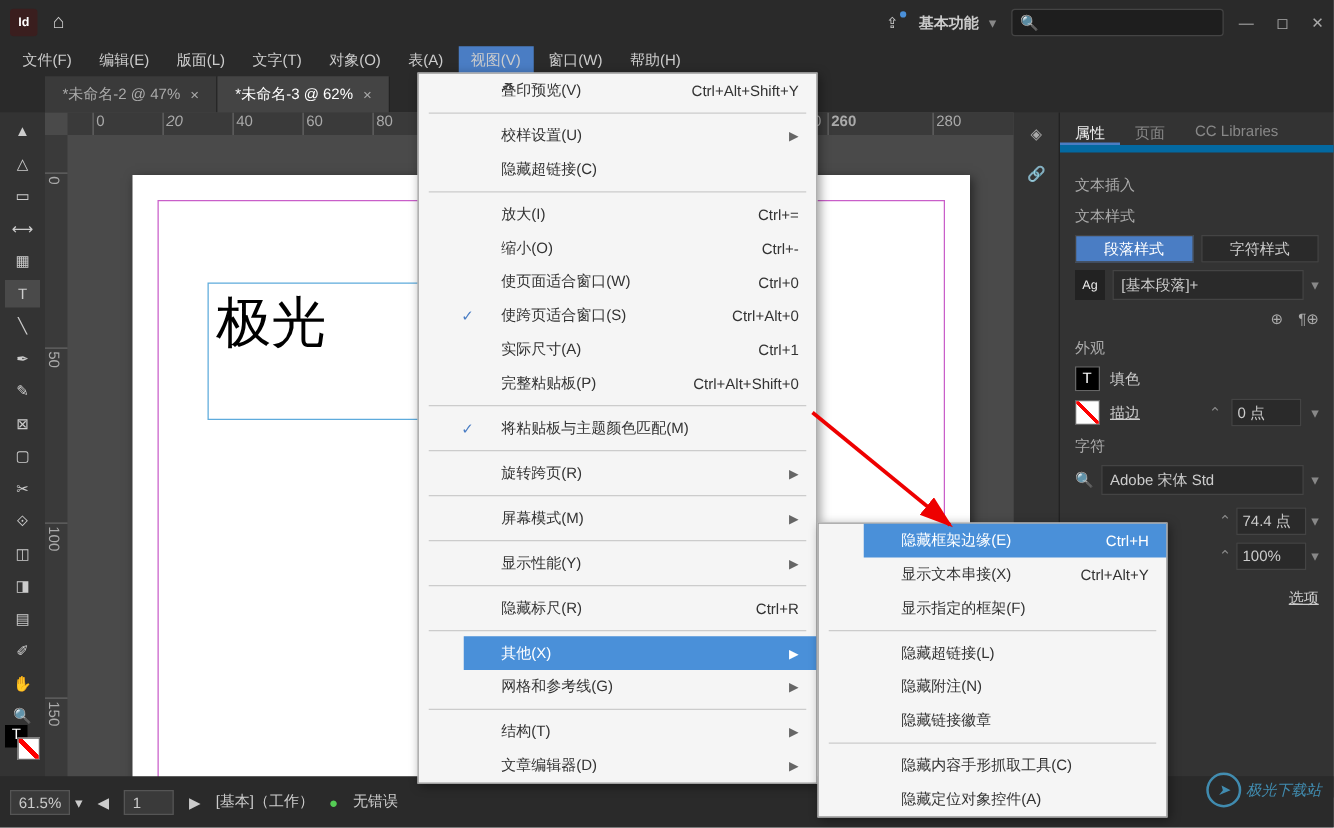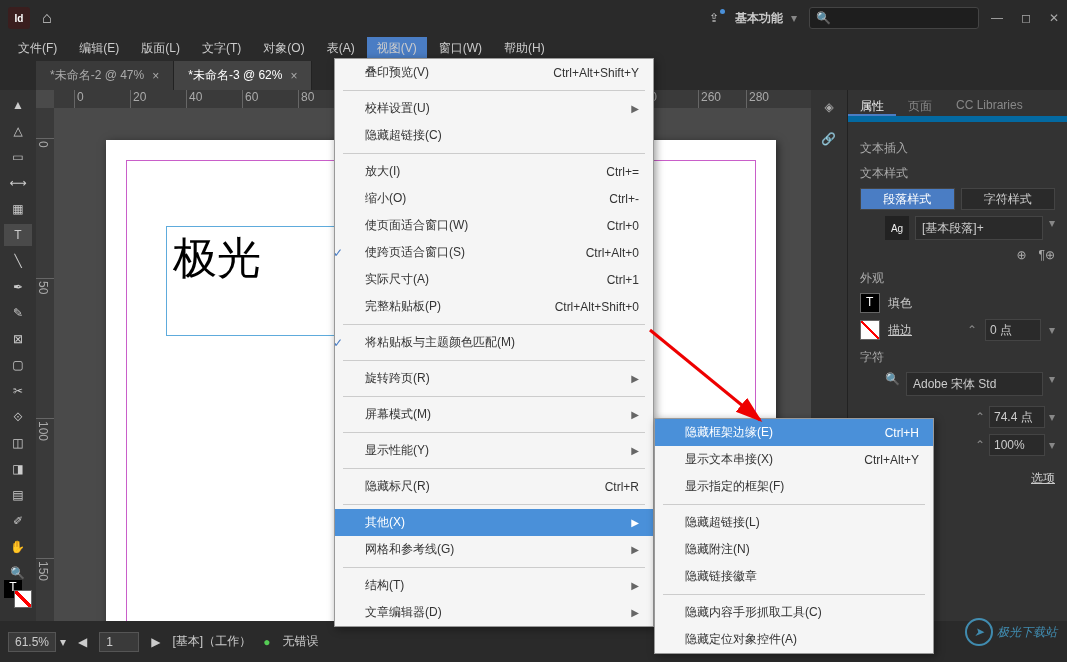--- a/index.html
+++ b/index.html
@@ -39,35 +39,35 @@
 .rightdock .dbtn{width:26px;height:22px;color:#aaa;display:flex;align-items:center;justify-content:center;cursor:pointer;}
 .rightpanel{width:220px;background:#333;border-left:1px solid #222;display:flex;flex-direction:column;}
 .rp-tabs{height:32px;display:flex;border-bottom:6px solid #0369a1;}
 .rp-tab{padding:8px 12px;color:#888;cursor:pointer;}
 .rp-tab.active{color:#eee;border-bottom:2px solid #4a7dc4;}
 .rp-section{padding:10px 12px;color:#ccc;}
 .rp-sectitle{color:#aaa;margin:8px 0 6px;}
 .rp-stylebtns{display:flex;gap:6px;}
 .rp-btn{flex:1;height:22px;background:#2a2a2a;border:1px solid #444;display:flex;align-items:center;justify-content:center;color:#ccc;cursor:pointer;}
 .rp-btn.active{background:#4a7dc4;color:#fff;}
-.rp-drop{display:flex;align-items:flex-start;gap:6px;margin-top:6px;margin-left:25px;}
+.rp-drop{display:flex;align-items:center;gap:6px;margin-top:6px;}
 .rp-drop .dbox{flex:1;height:24px;background:#2a2a2a;border:1px solid #444;display:flex;align-items:center;padding:0 6px;color:#ccc;}
 .rp-drop .ag{width:24px;height:24px;background:#222;display:flex;align-items:center;justify-content:center;color:#eee;font-size:10px;}
 .rp-icons{display:flex;justify-content:flex-end;gap:12px;margin-top:8px;color:#aaa;}
 .rp-row{display:flex;align-items:center;gap:8px;margin:6px 0;}
 .rp-swatch{width:20px;height:20px;border:1px solid #666;}
 .rp-swatch.fill{background:#000;position:relative;}
 .rp-swatch.fill::after{content:"T";position:absolute;top:1px;left:5px;color:#fff;font-size:12px;}
 .rp-swatch.stroke{background:#fff;position:relative;}
 .rp-swatch.stroke::after{content:"";position:absolute;inset:0;background:linear-gradient(45deg,transparent 45%,red 45%,red 55%,transparent 55%);}
 .rp-underline{text-decoration:underline;cursor:pointer;}
 .rp-numinput{width:56px;height:22px;background:#2a2a2a;border:1px solid #444;color:#ccc;display:flex;align-items:center;padding:0 4px;}
 .dropdown{position:absolute;background:#f5f5f5;border:1px solid #999;box-shadow:2px 2px 8px rgba(0,0,0,0.4);z-index:100;}
 .dd-main{top:58px;left:334px;width:320px;}
-.dd-item{padding:5px 14px;display:flex;justify-content:space-between;align-items:center;cursor:pointer;color:#333;position:relative;}
+.dd-item{padding:5px 14px;display:flex;justify-content:space-between;align-items:center;cursor:pointer;color:#333;position:relative;margin-left:36px;}
 .dd-item.hl{background:#4a90d9;color:#fff;}
 .dd-sep{height:1px;background:#ccc;margin:4px 8px;}
 .dd-chk{position:absolute;left:-2px;color:#4a7dc4;}
 .dd-item .arrow{color:#666;font-size:10px;}
 .dd-item.hl .arrow{color:#fff;}
 .dd-sub{top:418px;left:654px;width:280px;}
 .red-arrow{position:absolute;z-index:150;pointer-events:none;}
 .statusbar{position:absolute;bottom:0;left:0;right:0;height:41px;background:#2a2a2a;display:flex;align-items:center;color:#ccc;padding:0 8px;gap:12px;}
 .sb-zoom{display:flex;align-items:center;gap:4px;}
 .sb-input{background:#3a3a3a;border:1px solid #555;padding:2px 6px;color:#ccc;min-width:40px;}
@@ -144,31 +144,31 @@
     <div class="tool">🔍</div>
     <div class="colortool">
       <div class="ft">T</div>
         <div class="bk"></div>
     </div>
   </div>
 
   <div class="canvas-area">
     <div class="ruler-h" id="rulerh">
         <div class="tick" style="left: 20px;">0</div>
-        <div class="tick" style="left: 76px;">20</div>
+        <div class="tick" style="left: 76px; font-style: italic;">20</div>
         <div class="tick" style="left: 132px;">40</div>
         <div class="tick" style="left: 188px;">60</div>
         <div class="tick" style="left: 244px;">80</div>
         <div class="tick" style="left: 300px;">100</div>
         <div class="tick" style="left: 356px;">120</div>
         <div class="tick" style="left: 412px;">140</div>
         <div class="tick" style="left: 468px;">160</div>
         <div class="tick" style="left: 524px;">180</div>
         <div class="tick" style="left: 580px;">200</div>
-        <div class="tick" style="left: 644px;">260</div>
+        <div class="tick" style="left: 608px; font-weight: bold;">260</div>
         <div class="tick" style="left: 692px;">280</div>
       </div>
     <div class="ruler-v" id="rulerv">
         <div class="tick" style="top: 30px;">0</div>
         <div class="tick" style="top: 170px;">50</div>
         <div class="tick" style="top: 310px;">100</div>
         <div class="tick" style="top: 450px;">150</div>
       </div>
     <div class="page">
       <div class="margin-guide"></div>

